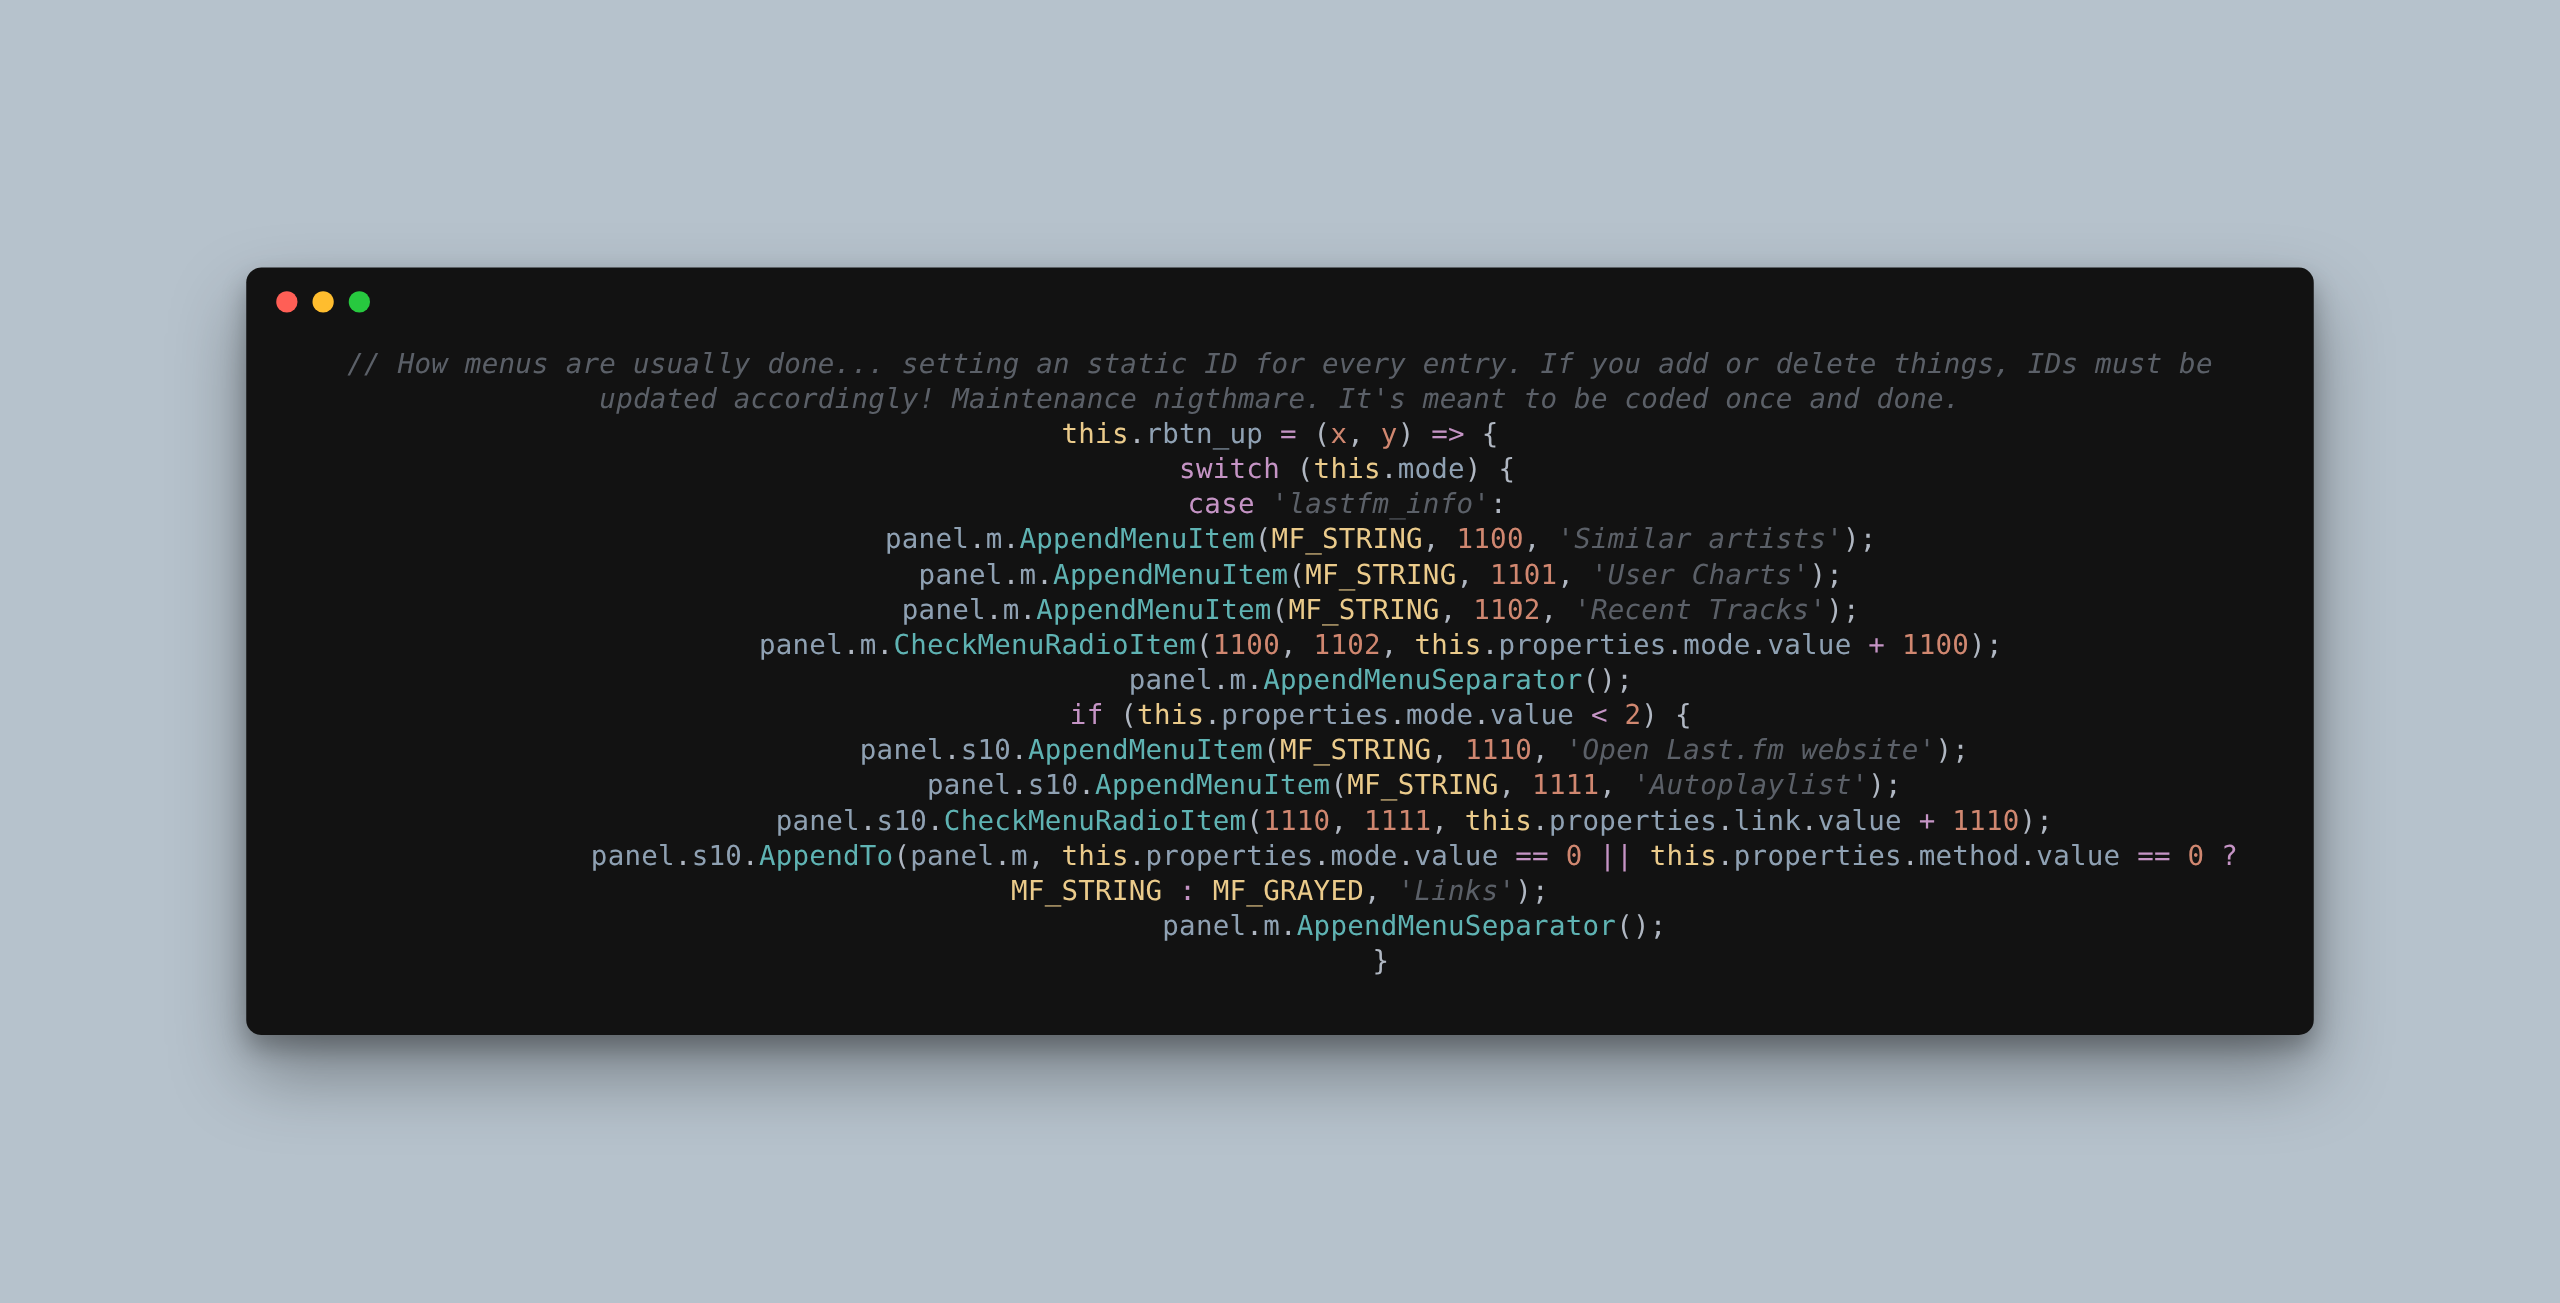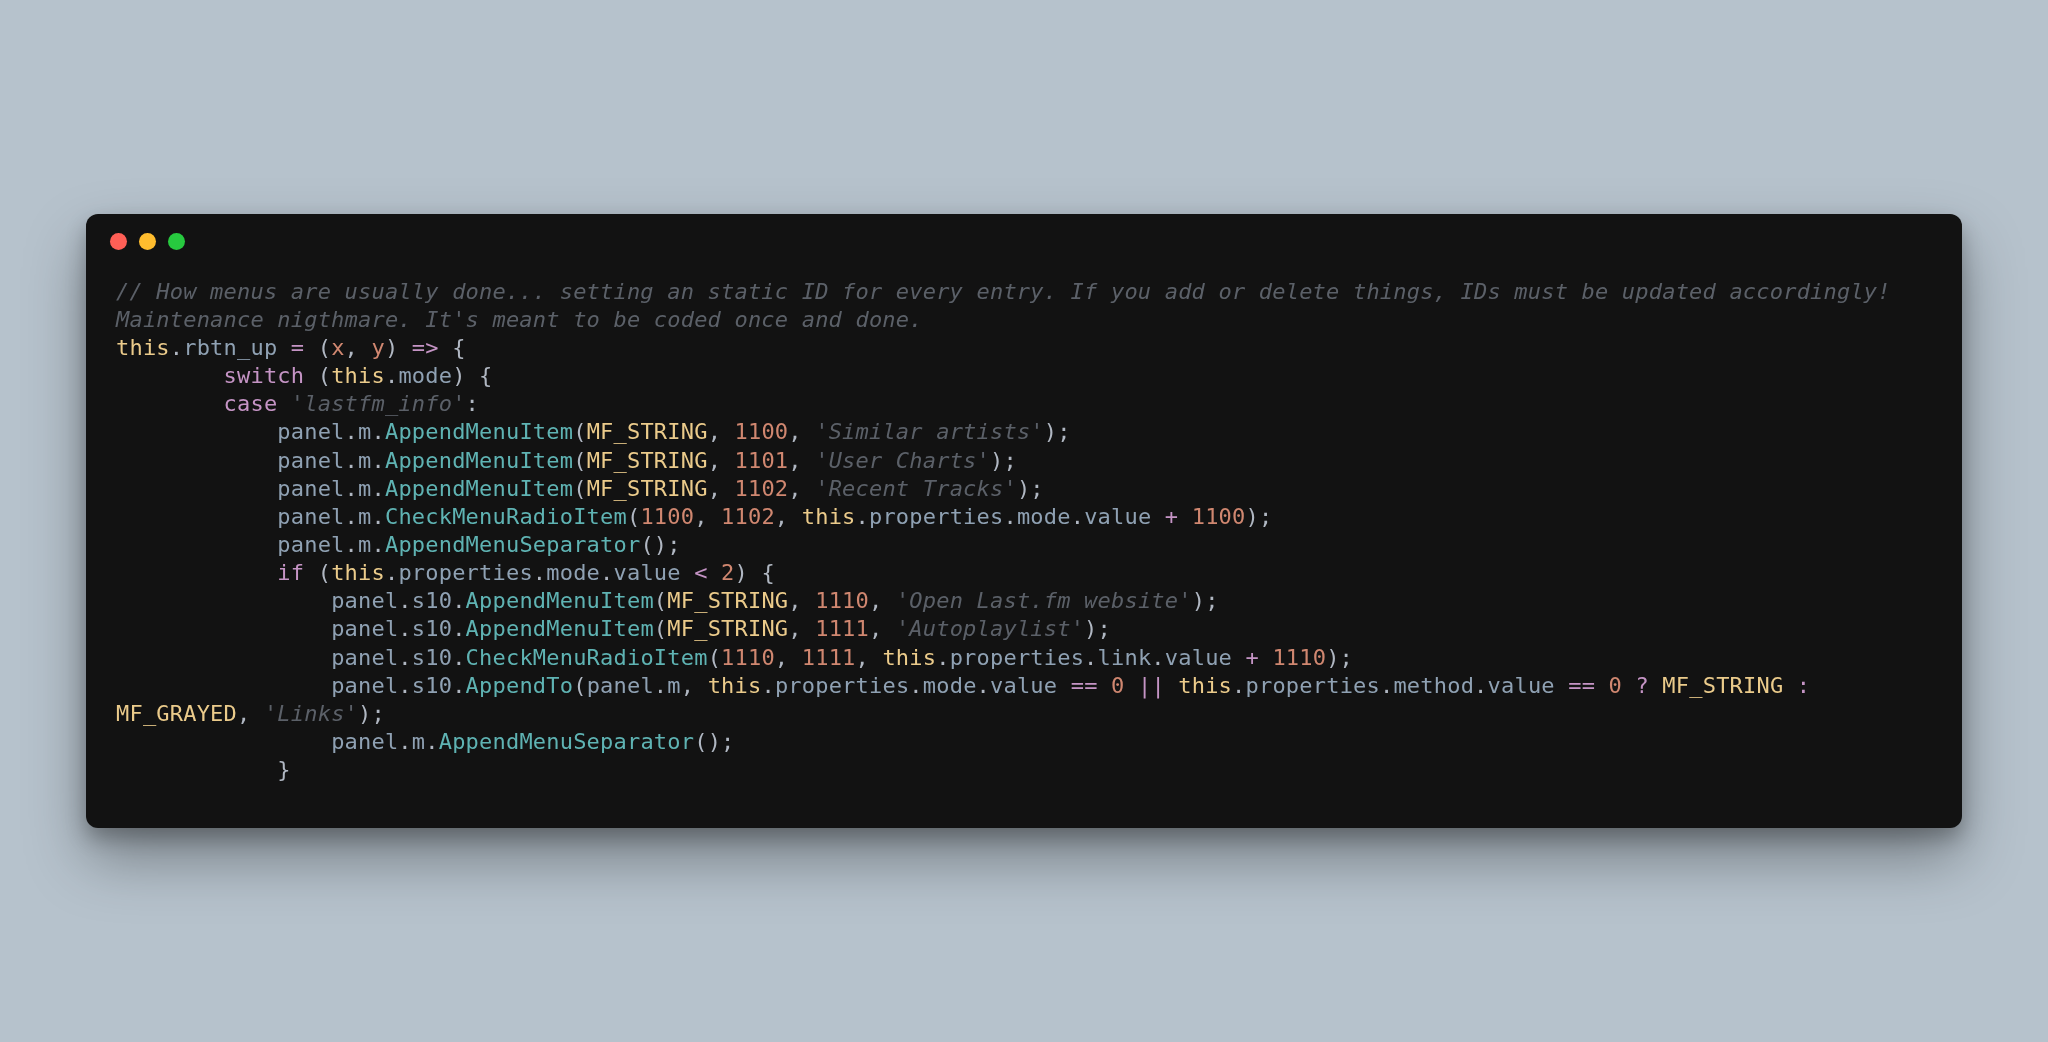--- a/index.html
+++ b/index.html
@@ -6,25 +6,26 @@
     body {
       background: #b6c2cc;
       width: 2048px;
       height: 1042px;
       display: flex;
       align-items: center;
       justify-content: center;
       font-family: ui-monospace, "SF Mono", Menlo, Consolas, monospace;
     }
     .window {
-      width: 1876px;
+      width: 1654px;
       background: #121212;
       border-radius: 12px;
       box-shadow: 0 30px 60px rgba(0,0,0,0.35), 0 10px 20px rgba(0,0,0,0.25);
       overflow: hidden;
+      text-align: center;
     }
     .titlebar {
       height: 56px;
       display: flex;
       align-items: center;
       padding: 0 24px;
       gap: 12px;
     }
     .traffic-light {
       width: 17px;

